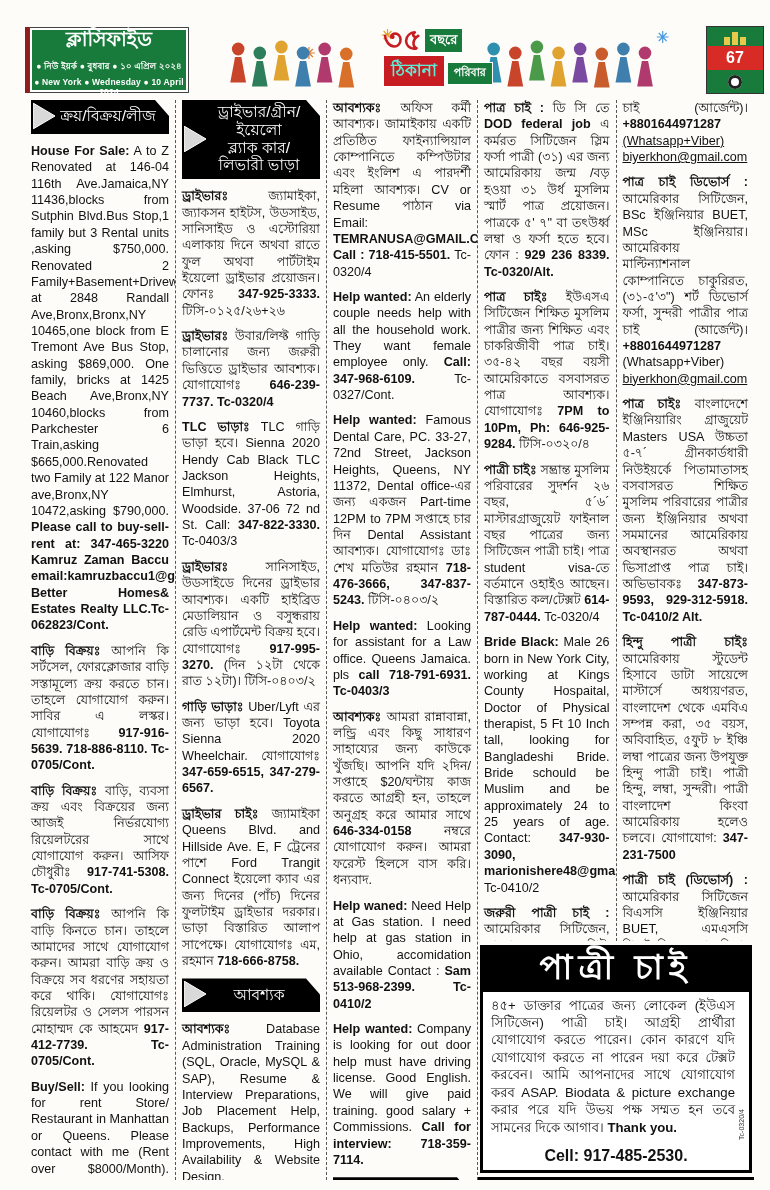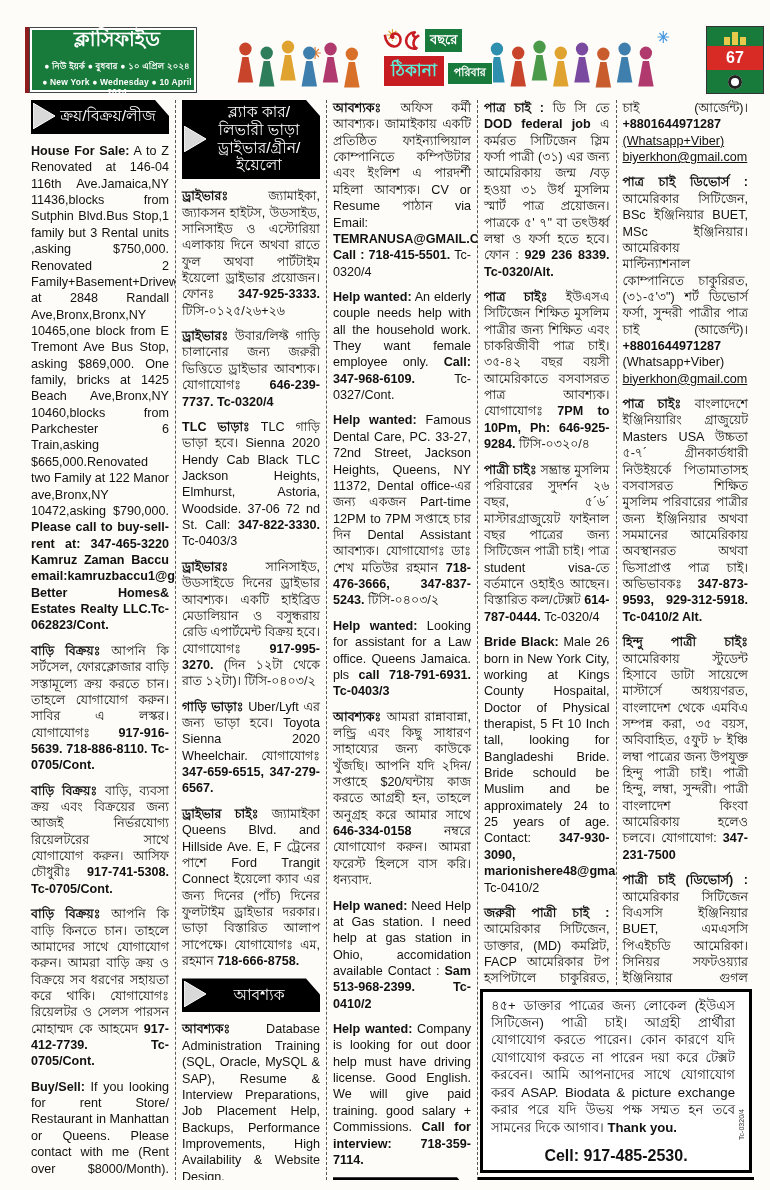--- a/index.html
+++ b/index.html
@@ -3,21 +3,21 @@
 <meta charset="utf-8">
 <style>
   html,body{margin:0;padding:0;background:#e8e6e0;}
   .page{position:relative;width:770px;height:1190px;margin:0 auto;background:#fdfcf8;
         font-family:"Liberation Sans","DejaVu Sans",sans-serif;color:#111;overflow:hidden;}
   
   .hdr{position:absolute;top:24px;left:25px;right:6px;height:72px;display:flex;align-items:center;}
   .cbox-wrap{display:flex;height:66px;flex:0 0 auto;}
   .cbox-stripe{width:4px;background:#8f1d1d;}
   .cbox{width:158px;background:#187b3b;border:1px solid #444;box-shadow:inset 0 0 0 2px #fff;
-        color:#fff;text-align:center;display:flex;flex-direction:column;justify-content:center;gap:3px;padding-left:8px;}
+        color:#fff;text-align:center;display:flex;flex-direction:column;justify-content:center;gap:3px;}
   .cbox .t{font-size:20px;font-weight:bold;}
   .cbox .l{font-size:8.5px;font-weight:bold;letter-spacing:.2px;}
   .strip{flex:1;height:70px;position:relative;margin:0 2px;overflow:hidden;}
   .strip svg{width:100%;height:100%;}
   .logo{position:absolute;left:358px;top:2px;width:118px;height:68px;font-weight:bold;z-index:3;}
   .logo .r1{display:flex;align-items:flex-end;gap:2px;}
   .logo .num{color:#c81c23;font-size:30px;line-height:.9;font-weight:bold;text-shadow:1px 1px 0 #fff;}
   .logo .w1{background:#187b3b;color:#fff;font-size:13px;padding:1px 5px;border:1px solid #fff;}
   .logo .w2{background:#c81c23;color:#5eead4;font-size:17px;padding:1px 7px;border:1px solid #fff;display:inline-block;margin-top:2px;}
   .logo .w3{background:#187b3b;color:#fff;font-size:11px;padding:1px 6px;border:1px solid #fff;display:inline-block;margin-left:2px;}
@@ -168,22 +168,22 @@
         <p class="ad"><span class="b">বাড়ি বিক্রয়ঃ</span><span> বাড়ি, ব্যবসা ক্রয় এবং বিক্রয়ের জন্য আজই নির্ভরযোগ্য রিয়েলটরের সাথে যোগাযোগ করুন। আসিফ চৌধুরীঃ </span><span class="b">917-741-5308. Tc-0705/Cont.</span></p>
         <p class="ad"><span class="b">বাড়ি বিক্রয়ঃ</span><span> আপনি কি বাড়ি কিনতে চান। তাহলে আমাদের সাথে যোগাযোগ করুন। আমরা বাড়ি ক্রয় ও বিক্রয়ে সব ধরণের সহায়তা করে থাকি। যোগাযোগঃ রিয়েলটর ও সেলস পারসন মোহাম্মদ কে আহমেদ </span><span class="b">917-412-7739. Tc-0705/Cont.</span></p>
         <p class="ad"><span class="b">Buy/Sell:</span><span> If you looking for rent Store/ Restaurant in Manhattan or Queens. Please contact with me (Rent over $8000/Month). Showkat- Broker. </span></p>
       </div>
     <div class="col">
         <div class="section-header">
           <svg class="tri" viewBox="0 0 22 26">
             <polygon points="0,0 22,13 0,26" fill="#d9d9d9" stroke="#ffffff" stroke-width="1"></polygon>
           </svg>
           <div class="sh-text">
+            <div>ড্রাইভার/গ্রীন/ইয়েলো</div>
             <div>ব্ল্যাক কার/লিভারী ভাড়া</div>
-            <div>ড্রাইভার/গ্রীন/ইয়েলো</div>
           </div>
         </div>
         <p class="ad"><span class="b">ড্রাইভারঃ</span><span> জ্যামাইকা, জ্যাকসন হাইটস, উডসাইড, সানিসাইড ও এস্টোরিয়া এলাকায় দিনে অথবা রাতে ফুল অথবা পার্টটাইম ইয়েলো ড্রাইভার প্রয়োজন। ফোনঃ </span><span class="b">347-925-3333.</span><span> টিসি-০১২৫/২৬+২৬</span></p>
         <p class="ad"><span class="b">ড্রাইভারঃ</span><span> উবার/লিফ্ট গাড়ি চালানোর জন্য জরুরী ভিত্তিতে ড্রাইভার আবশ্যক। যোগাযোগঃ </span><span class="b">646-239-7737. Tc-0320/4</span></p>
         <p class="ad"><span class="b">TLC ভাড়াঃ</span><span> TLC গাড়ি ভাড়া হবে। Sienna 2020 Hendy Cab Black TLC Jackson Heights, Elmhurst, Astoria, Woodside. 37-06 72 nd St. Call: </span><span class="b">347-822-3330.</span><span> Tc-0403/3</span></p>
         <p class="ad"><span class="b">ড্রাইভারঃ</span><span> সানিসাইড, উডসাইডে দিনের ড্রাইভার আবশ্যক। একটি হাইব্রিড মেডালিয়ান ও বসুন্ধরায় রেডি এপার্টমেন্ট বিক্রয় হবে। যোগাযোগঃ </span><span class="b">917-995-3270.</span><span> (দিন ১২টা থেকে রাত ১২টা)। টিসি-০৪০৩/২</span></p>
         <p class="ad"><span class="b">গাড়ি ভাড়াঃ</span><span> Uber/Lyft এর জন্য ভাড়া হবে। Toyota Sienna 2020 Wheelchair. যোগাযোগঃ </span><span class="b">347-659-6515, 347-279-6567.</span></p>
         <p class="ad"><span class="b">ড্রাইভার চাইঃ</span><span> জ্যামাইকা Queens Blvd. and Hillside Ave. E, F ট্রেনের পাশে Ford Trangit Connect ইয়েলো ক্যাব এর জন্য দিনের (পাঁচ) দিনের ফুলটাইম ড্রাইভার দরকার। ভাড়া বিস্তারিত আলাপ সাপেক্ষে। যোগাযোগঃ এম, রহমান </span><span class="b">718-666-8758.</span></p>
         <div class="section-header">
           <svg class="tri" viewBox="0 0 22 26">
@@ -216,20 +216,21 @@
           </div>
         <div class="col" style="border-left:1px dashed #555">
             <p class="ad"><span>চাই (আর্জেন্ট)। </span><span class="b">+8801644971287</span><span class="u"> (Whatsapp+Viber) biyerkhon@gmail.com</span></p>
             <p class="ad"><span class="b">পাত্র চাই ডিভোর্স :</span><span> আমেরিকার সিটিজেন, BSc ইঞ্জিনিয়ার BUET, MSc ইঞ্জিনিয়ার। আমেরিকায় মাল্টিন্যাশনাল কোম্পানিতে চাকুরিরত, (৩১-৫'৩") শর্ট ডিভোর্স ফর্সা, সুন্দরী পাত্রীর পাত্র চাই (আর্জেন্ট)। </span><span class="b">+8801644971287</span><span> (Whatsapp+Viber) </span><span class="u">biyerkhon@gmail.com</span></p>
             <p class="ad"><span class="b">পাত্র চাইঃ</span><span> বাংলাদেশে ইঞ্জিনিয়ারিং গ্রাজুয়েট Masters USA উচ্চতা ৫-৭´ গ্রীনকার্ডধারী নিউইয়র্কে পিতামাতাসহ বসবাসরত শিক্ষিত মুসলিম পরিবারের পাত্রীর জন্য ইঞ্জিনিয়ার অথবা সমমানের আমেরিকায় অবস্থানরত অথবা ভিসাপ্রাপ্ত পাত্র চাই। অভিভাবকঃ </span><span class="b">347-873-9593, 929-312-5918. Tc-0410/2 Alt.</span></p>
             <p class="ad"><span class="b">হিন্দু পাত্রী চাইঃ</span><span> আমেরিকায় স্টুডেন্ট হিসাবে ডাটা সায়েন্সে মাস্টার্সে অধ্যয়ণরত, বাংলাদেশ থেকে এমবিএ সম্পন্ন করা, ৩৫ বয়স, অবিবাহিত, ৫ফুট ৮ ইঞ্চি লম্বা পাত্রের জন্য উপযুক্ত হিন্দু পাত্রী চাই। পাত্রী হিন্দু, লম্বা, সুন্দরী। পাত্রী বাংলাদেশ কিংবা আমেরিকায় হলেও চলবে। যোগাযোগ: </span><span class="b">347-231-7500</span></p>
             <p class="ad"><span class="b">পাত্রী চাই (ডিভোর্স) :</span><span> আমেরিকার সিটিজেন বিএসসি ইঞ্জিনিয়ার BUET, এমএসসি পিএইচডি আমেরিকা। সিনিয়র সফটওয়্যার ইঞ্জিনিয়ার গুগল আমেরিকা (৩৮-৫'১১") ডিভোর্স পাত্রের বাংলাদেশের /আমেরিকার/ কানাডার/ (আর্জেন্ট)। </span></p>
           </div>
       </div>
       <div class="bbox">
+        <div class="bbox-title">পাত্রী চাই</div>
         <div class="bbox-body ad"><span>৪৫+ ডাক্তার পাত্রের জন্য লোকেল (ইউএস সিটিজেন) পাত্রী চাই। আগ্রহী প্রার্থীরা যোগাযোগ করতে পারেন। কোন কারণে যদি যোগাযোগ করতে না পারেন দয়া করে টেক্সট করবেন। আমি আপনাদের সাথে যোগাযোগ করব ASAP. Biodata &amp; picture exchange করার পরে যদি উভয় পক্ষ সম্মত হন তবে সামনের দিকে আগাব। </span><span class="b">Thank you.</span></div>
         <div class="bbox-cell">Cell: 917-485-2530.</div>
         <div class="bbox-side">Tc-0320/4</div>
       </div>
       <div class="after-box-rule"></div>
     </div>
   </div>
 </div>
 
 </body></html>

